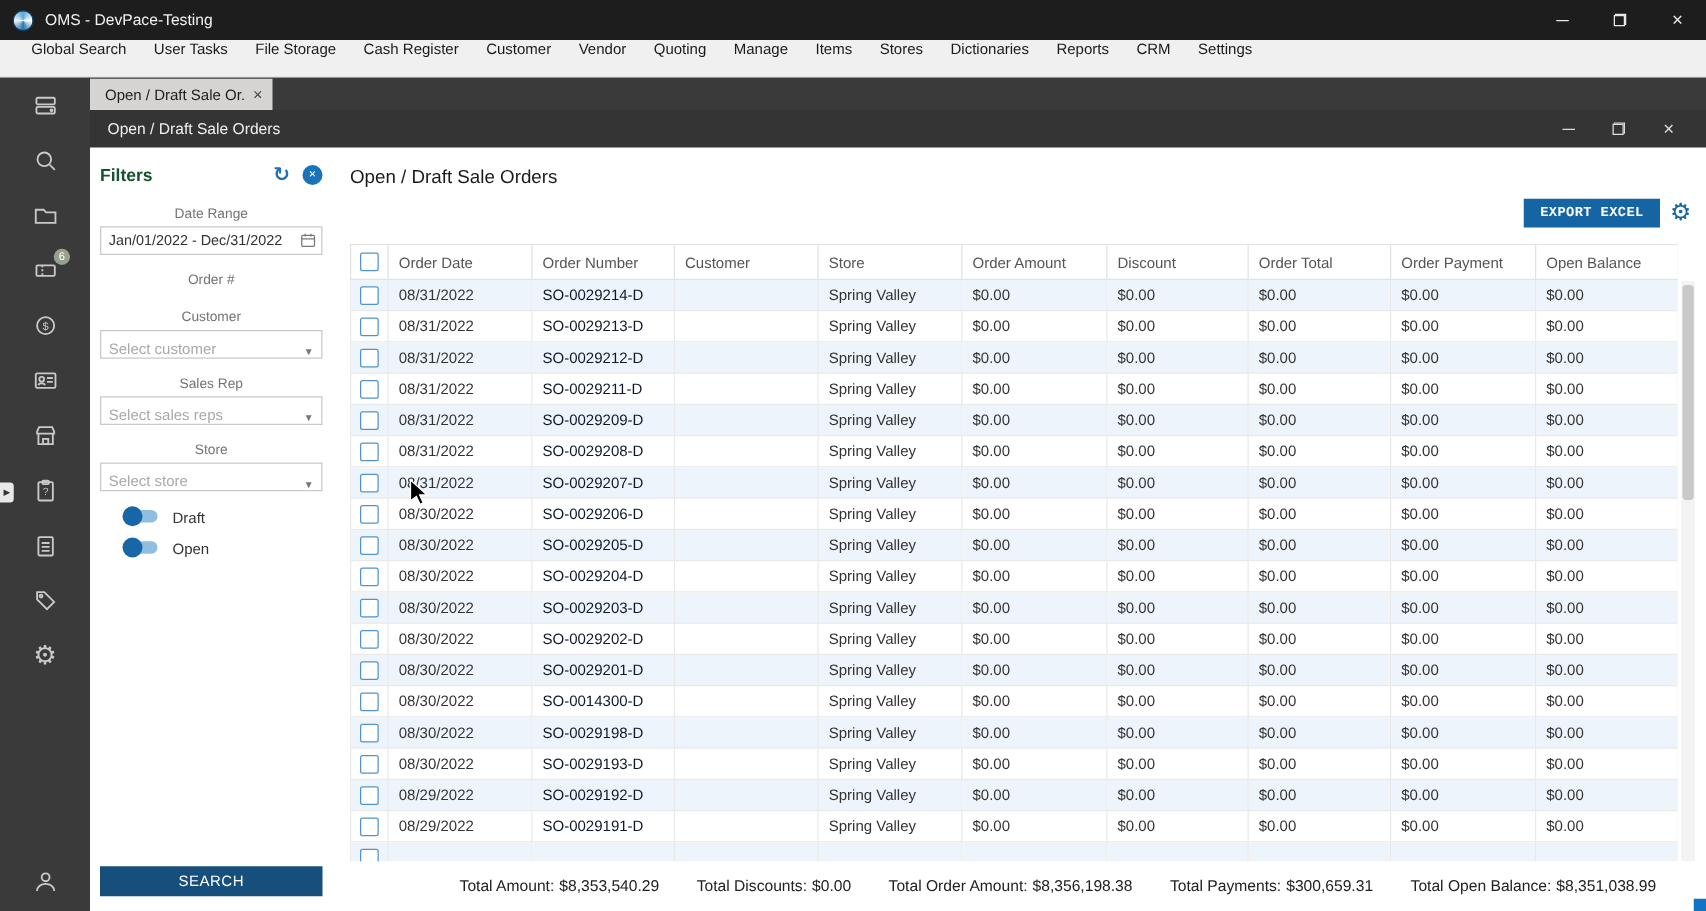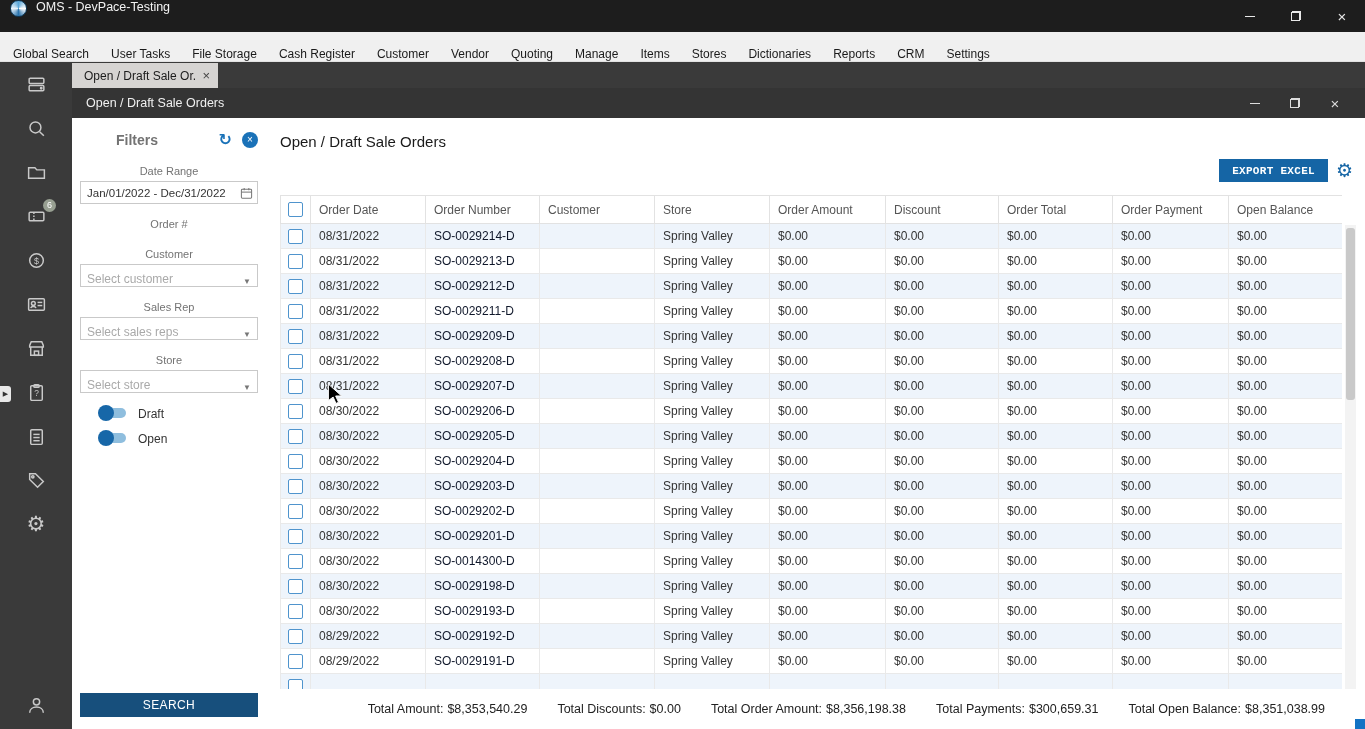--- a/index.html
+++ b/index.html
@@ -1,34 +1,34 @@
 <!DOCTYPE html>
 <html><head>
 <meta charset="utf-8">
 <style>
   * { margin:0; padding:0; box-sizing:border-box; }
   html,body { width:1365px; height:729px; overflow:hidden; }
   body { font-family:"Liberation Sans","DejaVu Sans",sans-serif; }
   .app { position:relative; width:1365px; height:729px; background:#fff; overflow:hidden; }
 
   
-  .titlebar { height:32px; background:#1d1d1d; display:flex; align-items:flex-start; color:#f2f2f2; }
+  .titlebar { height:32px; background:#1d1d1d; display:flex; align-items:center; color:#f2f2f2; }
   .logo { width:17px; height:17px; border-radius:50%; margin-left:10px;
           background:conic-gradient(#5aa6d8,#ffffff,#2a74ae,#e8f2fa,#5aa6d8); border:1px solid #0e3c5e; }
   .app-title { margin-left:9px; font-size:12.5px; }
   .win-btns { margin-left:auto; display:flex; height:100%; --bar:#1d1d1d; }
   .wbtn { width:46px; height:100%; display:flex; align-items:center; justify-content:center; color:#e8e8e8; }
   .g-min { display:inline-block; width:10px; height:1px; background:currentColor; }
   .g-restore { position:relative; display:inline-block; width:10px; height:10px; }
   .g-restore::before { content:""; position:absolute; right:0; top:0; width:7px; height:7px; border:1px solid currentColor; }
   .g-restore::after { content:""; position:absolute; left:0; bottom:0; width:7px; height:7px; border:1px solid currentColor; background:var(--bar); }
   .g-close { font-size:15px; line-height:1; }
 
   
-  .menubar { height:30px; background:#f0f0f0; border-bottom:1px solid #e2e2e2; display:flex; align-items:flex-end; padding-left:2px; }
+  .menubar { height:30px; background:#f0f0f0; border-bottom:1px solid #e2e2e2; display:flex; align-items:flex-start; padding-left:14px; }
   .menu-item { padding:0 11px; font-size:12px; color:#1a1a1a; white-space:nowrap; }
 
   
   .workspace { display:flex; height:667px; }
   .sidebar { width:72px; background:#3a3a3a; display:flex; flex-direction:column; align-items:center; flex:none; }
   .side-item { position:relative; width:72px; height:44px; display:flex; align-items:center; justify-content:center; color:#c9c9c9; }
   .side-item.user { margin-top:auto; margin-bottom:2px; }
   .side-item svg { stroke:#c9c9c9; fill:none; stroke-width:1.4; }
   .side-glyph { font-size:21px; line-height:1; font-family:"DejaVu Sans",sans-serif; }
   .badge { position:absolute; top:5px; right:16px; min-width:13px; height:13px; border-radius:7px;
@@ -42,21 +42,21 @@
 
   .innerbar { height:30px; background:#343434; display:flex; align-items:center; color:#f0f0f0; padding:0 10px 0 14px; font-size:12.5px; }
   .innerbar .win-btns { --bar:#343434; }
   .innerbar .wbtn { width:40px; color:#ddd; }
 
   
   .content { flex:1; display:flex; overflow:hidden; }
 
   .filters { width:178px; margin-left:8px; display:flex; flex-direction:column; padding:12px 0; flex:none; }
   .filters-header { display:flex; align-items:center; margin-bottom:16px; }
-  .filters-title { font-size:14px; font-weight:bold; color:#737373; flex:1;margin-left:36px; }
+  .filters-title { font-size:14px; font-weight:bold; color:#14532d; flex:1; }
   .refresh-ic { color:#1a72b8; font-size:16px; font-weight:bold; margin-right:10px; font-family:"DejaVu Sans",sans-serif; }
   .close-filter-ic { width:16px; height:16px; border-radius:50%; background:#1a72b8; color:#fff; font-size:10px;
                      display:flex; align-items:center; justify-content:center; line-height:1; }
   .field { margin-bottom:14px; }
   .field-label { font-size:11px; color:#737373; margin-bottom:4px;text-align:center; }
   .input-wrap { position:relative; }
   .text-input { width:100%; height:23px; border:1px solid #c9c9c9; font-size:11.5px; color:#333; padding:0 22px 0 6px;
                 background:#fff; font-family:inherit; outline:none; }
   .text-input::placeholder { color:#a9a9a9; }
   .cal-ic { position:absolute; right:5px; top:5px; }

